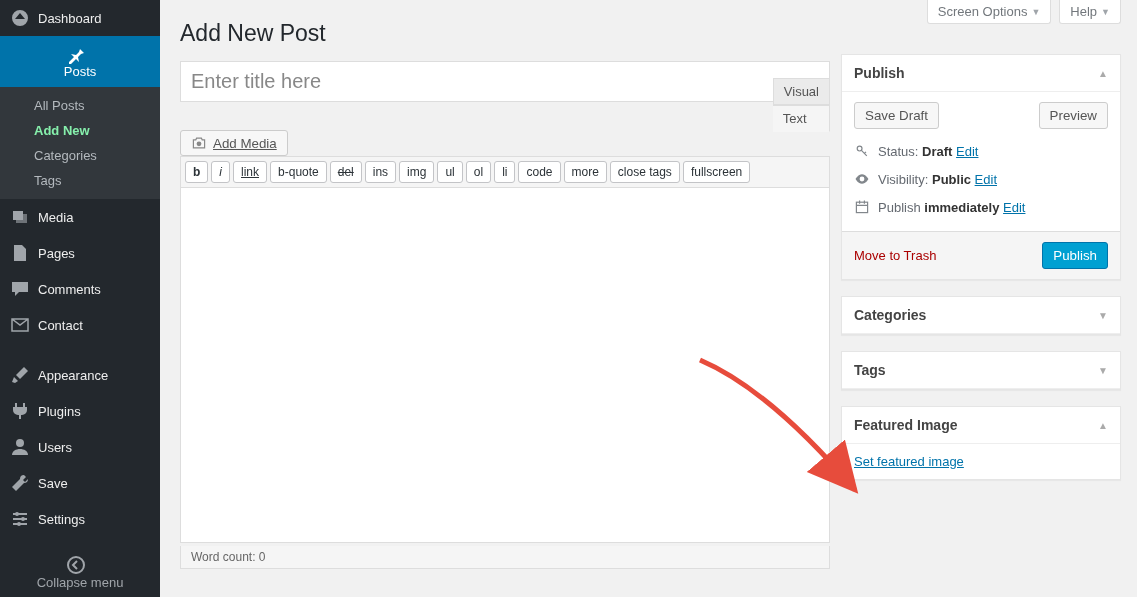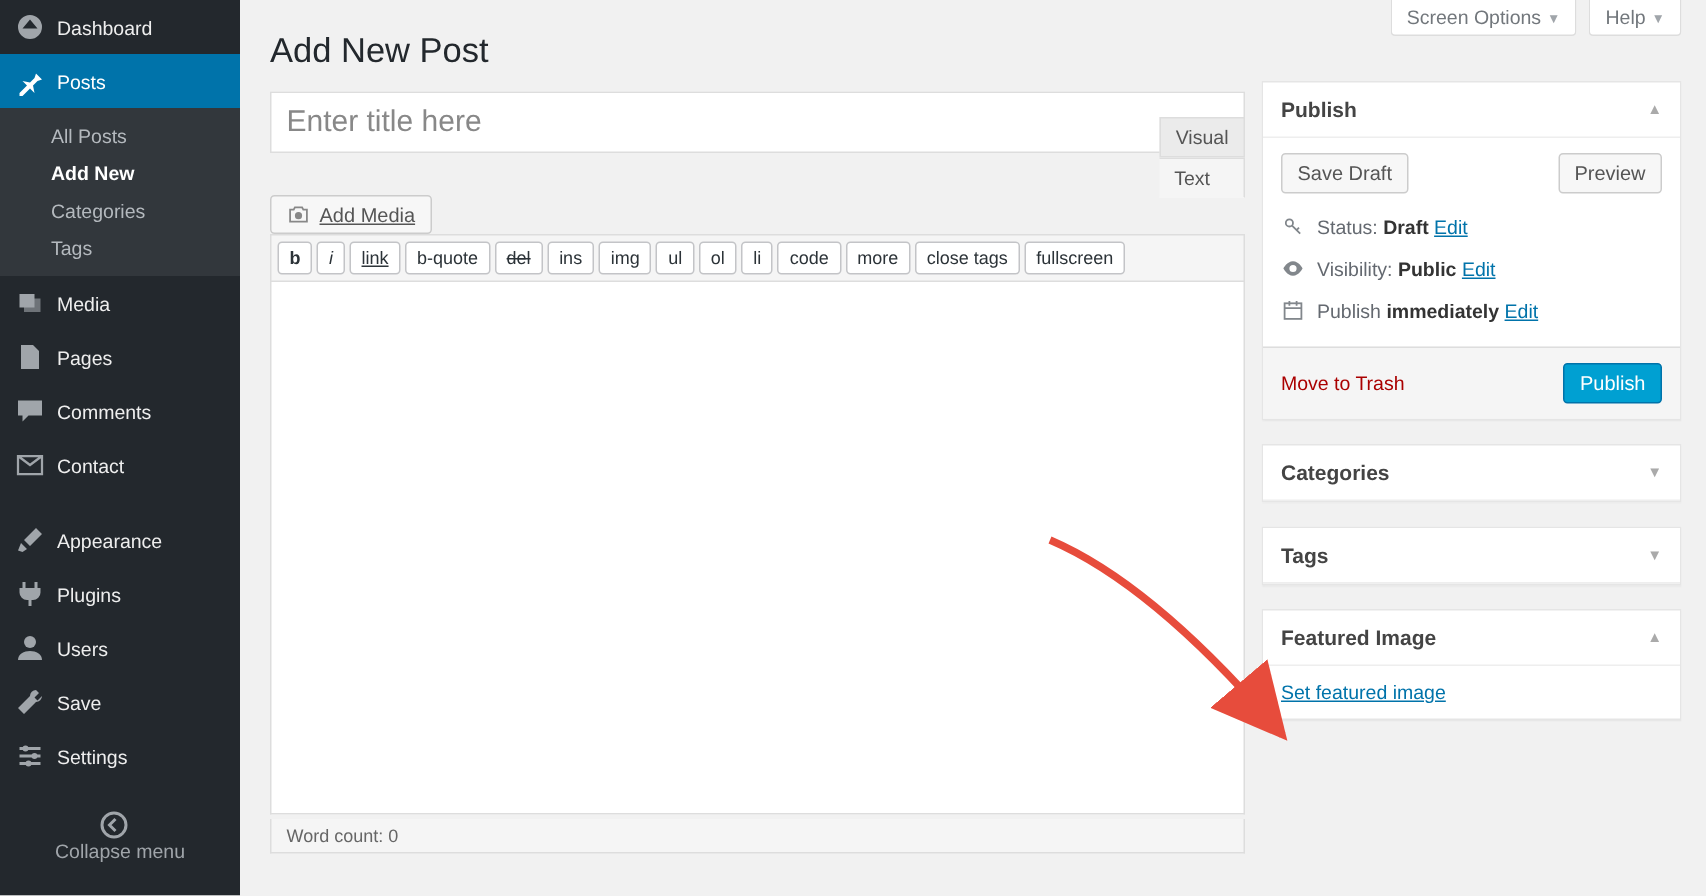--- a/index.html
+++ b/index.html
@@ -3,26 +3,26 @@
 <meta charset="utf-8">
 <style>
   * { box-sizing: border-box; margin: 0; padding: 0; }
   html,body { font-family: -apple-system, "Helvetica Neue", Arial, sans-serif; font-size:13px; color:#444; background:#f1f1f1; }
   body { width:1137px; height:597px; overflow:hidden; position:relative; }
 
   
   .adminmenu { position:absolute; left:0; top:0; bottom:0; width:160px; background:#23282d; color:#eee; }
   .menu-item { display:flex; align-items:center; padding:8px 10px; color:#eee; cursor:pointer; }
   .menu-item .mi-icon { width:20px; height:20px; margin-right:8px; color:#a0a5aa; display:flex;align-items:center;justify-content:center;}
-  .menu-item.current { background:#0073aa; color:#fff; position:relative;}
+  .menu-item.current { background:#0073aa; color:#fff; position:relative;flex-direction:column;}
   .menu-item.current .mi-icon { color:#fff; }
   .menu-item.current::after{ content:""; position:absolute; right:-8px; top:50%; margin-top:-8px; border:8px solid transparent; border-right-color:#f1f1f1; }
   .submenu { background:#32373c; padding:6px 0;}
   .submenu a { display:block; padding:5px 12px 5px 34px; color:#b4b9be; text-decoration:none; font-size:13px;}
-  .submenu a.current{ color:#ffffff; font-weight:600; }
+  .submenu a.current{ color:#86efac; font-weight:600; }
   .collapse { color:#a0a5aa; padding:8px 10px; display:flex; align-items:center; cursor:pointer;flex-direction:column;}
   .collapse .mi-icon{width:20px;height:20px;margin-right:8px;display:flex;align-items:center;justify-content:center;}
 
   
   .screen-meta { position:absolute; right:16px; top:0; display:flex; gap:8px;}
   .panel-tab { background:#fff; border:1px solid #ddd; border-top:none; border-radius:0 0 3px 3px; padding:4px 10px; color:#72777c; display:flex;align-items:center;gap:4px;cursor:pointer;}
   .tri{ font-size:9px;color:#a0a5aa;}
 
   
   .wrap { position:absolute; left:180px; right:20px; top:20px; }

